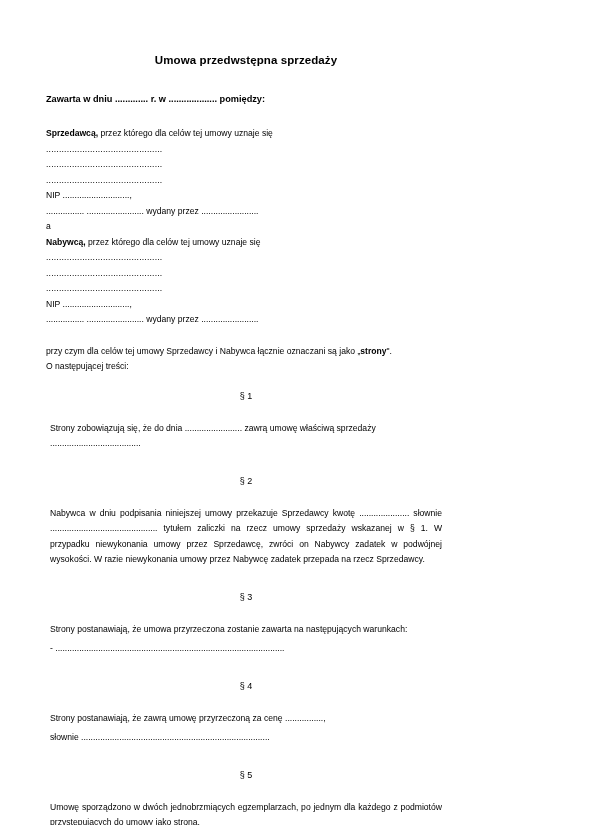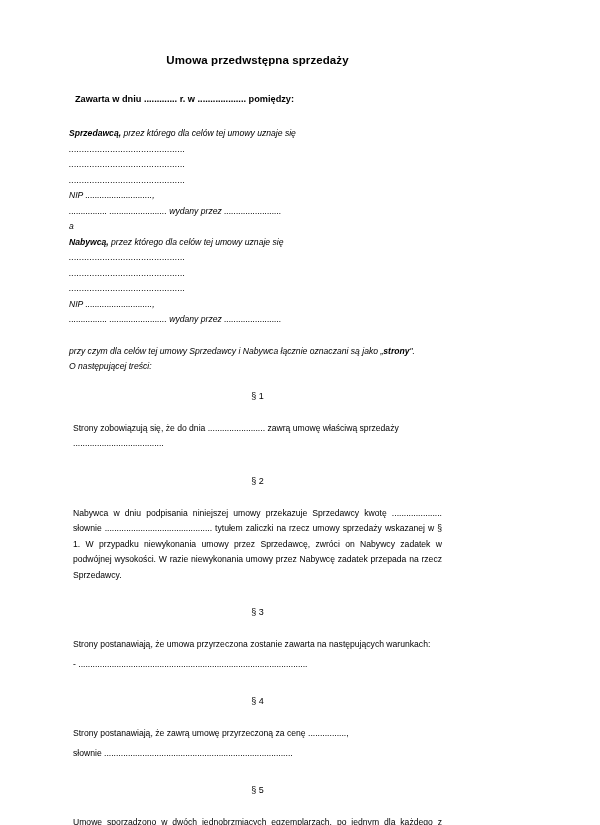--- a/index.html
+++ b/index.html
@@ -11,42 +11,41 @@
     height: 825px;
     background: #ffffff;
     font-family: "Liberation Sans", sans-serif;
     color: #000000;
   }
   .page {
     position: relative;
     width: 504px;
     height: 825px;
     box-sizing: border-box;
-    padding: 48px 58px 40px 69px;
+    padding: 48px 58px 40px 46px;
   }
   .doc-title {
     text-align: center;
     font-size: 11.5px;
     font-weight: bold;
     margin: 6px 0 28px 0;
     letter-spacing: 0.1px;
   }
   .line {
     font-size: 8.6px;
     line-height: 15.5px;
     margin: 0;
-    font-style: italic;
   }
   .bold {
     font-weight: bold;
   }
   .intro {
     font-size: 9.2px;
     font-weight: bold;
-    margin: 0 0 22px 6px;
+    margin: 0 0 22px 0;
   }
   .block {
     margin-bottom: 0;
   }
   .spacer-md { height: 16px; }
   .spacer-lg { height: 20px; }
   .section-mark {
     text-align: center;
     font-size: 9px;
     margin: 0;

